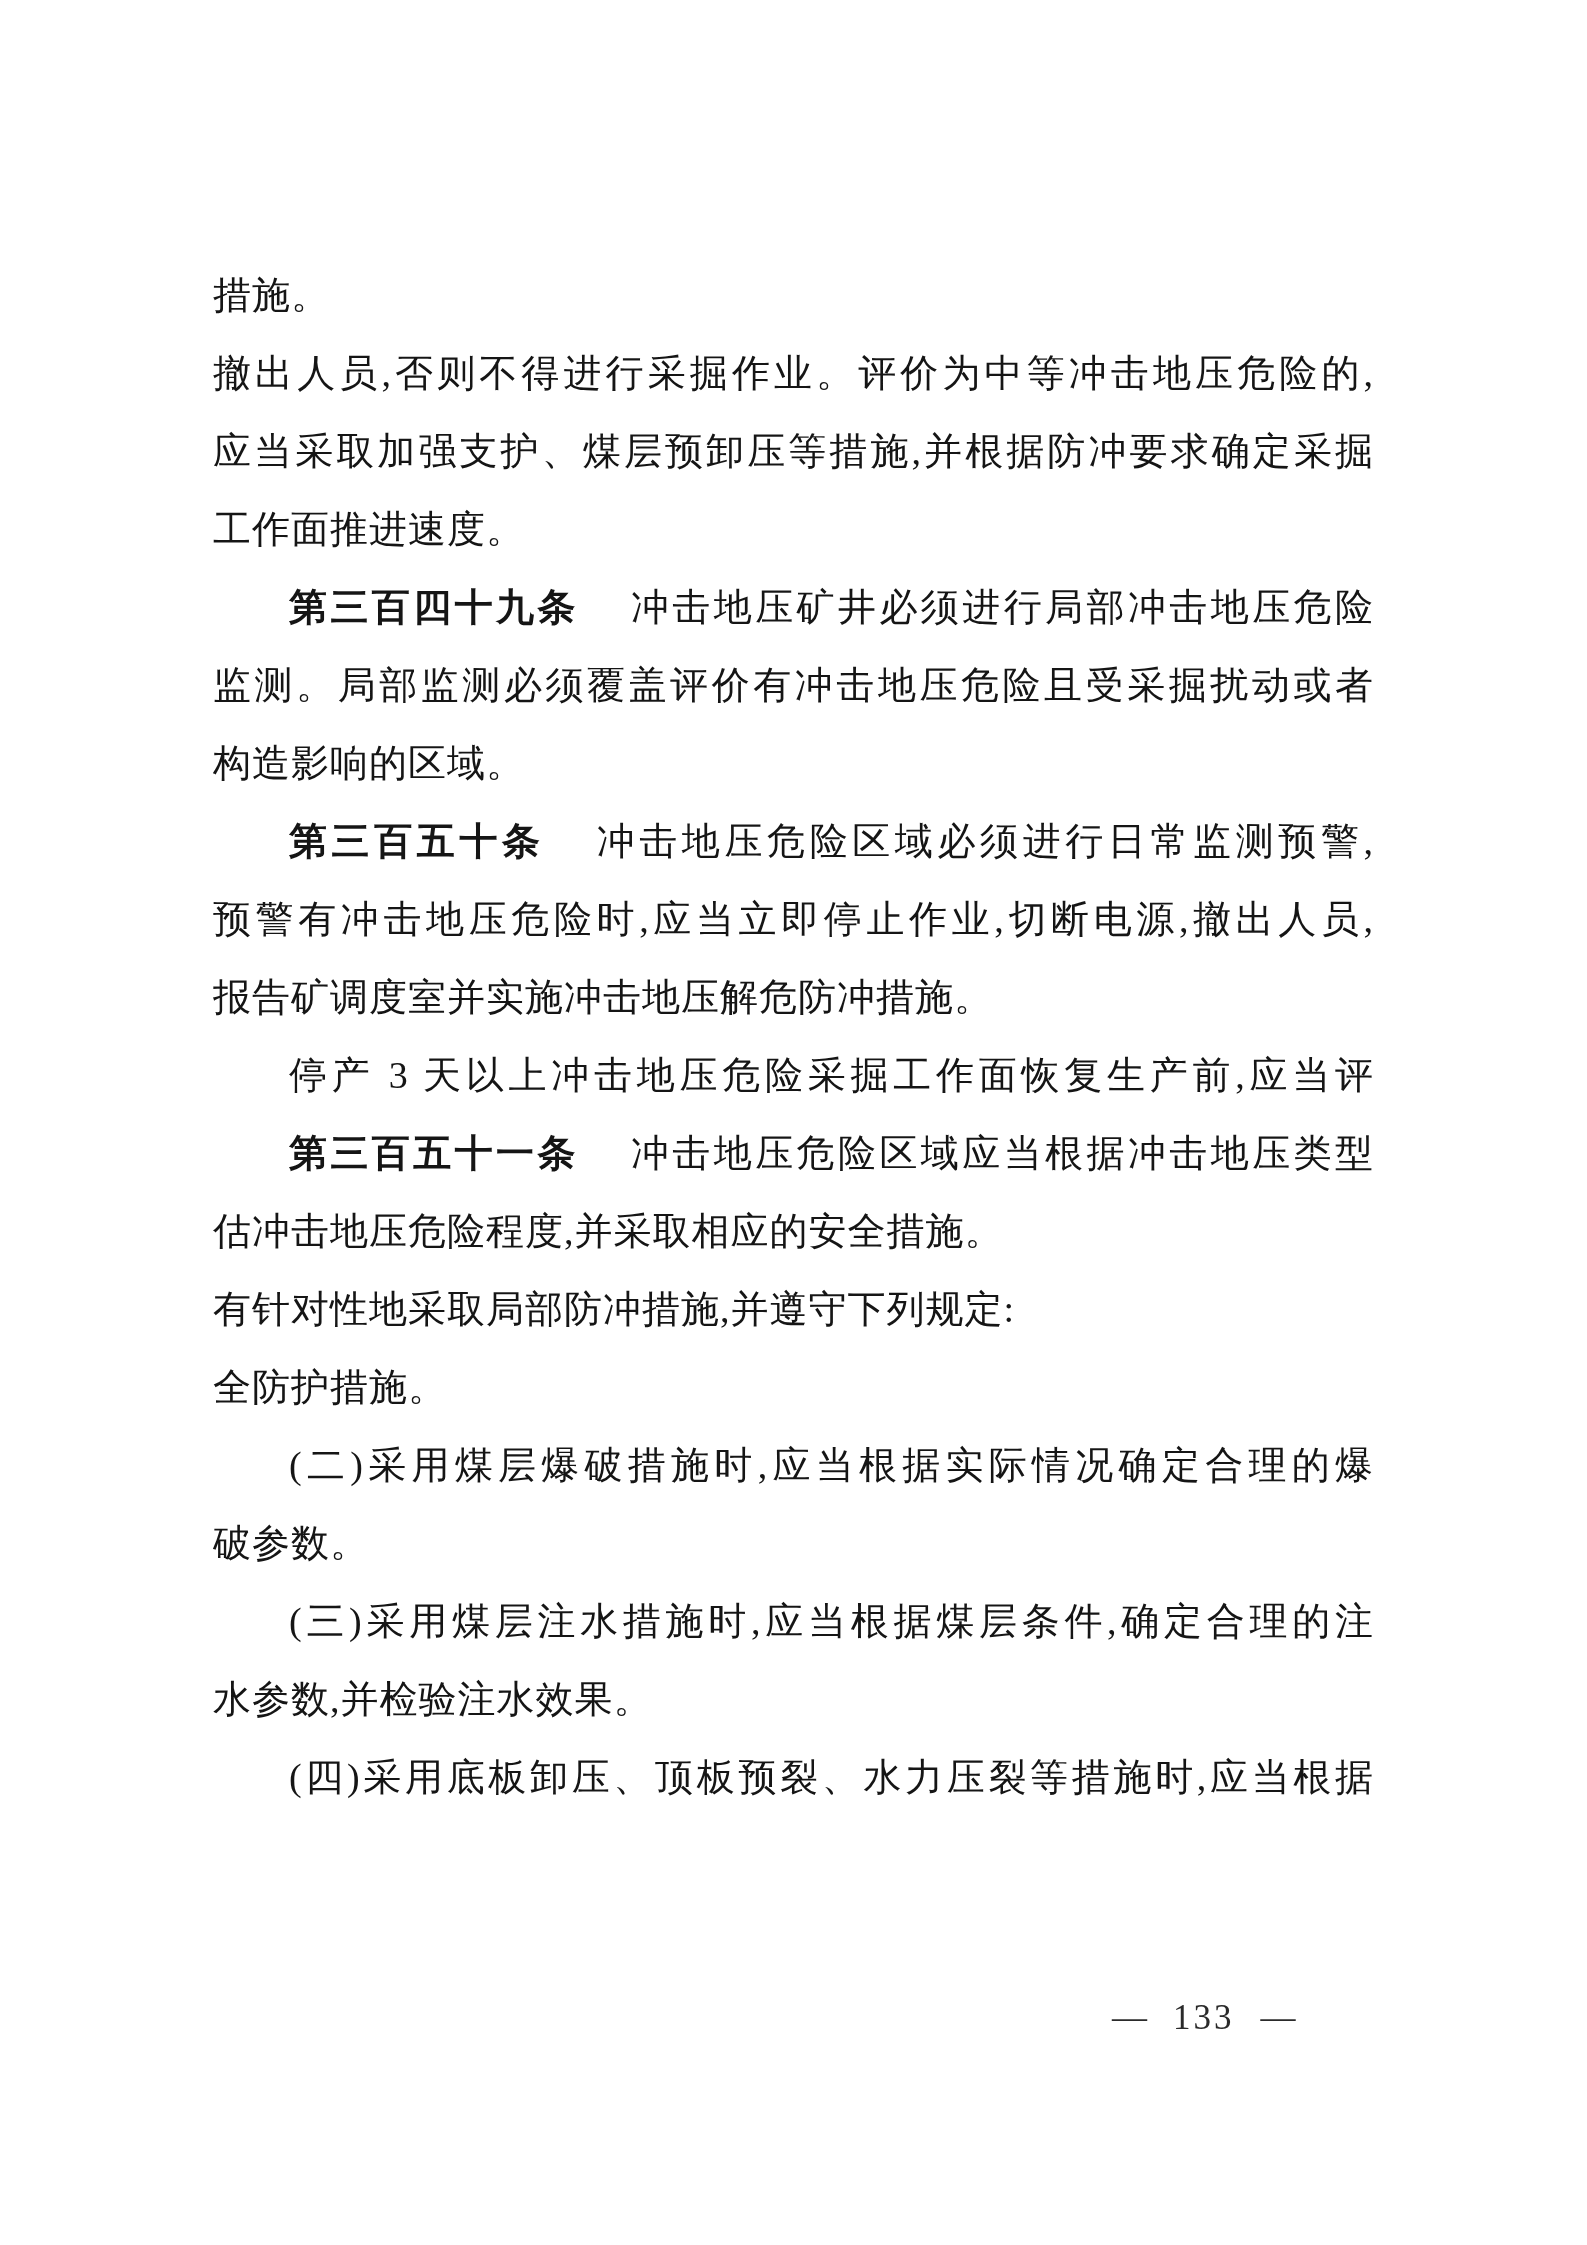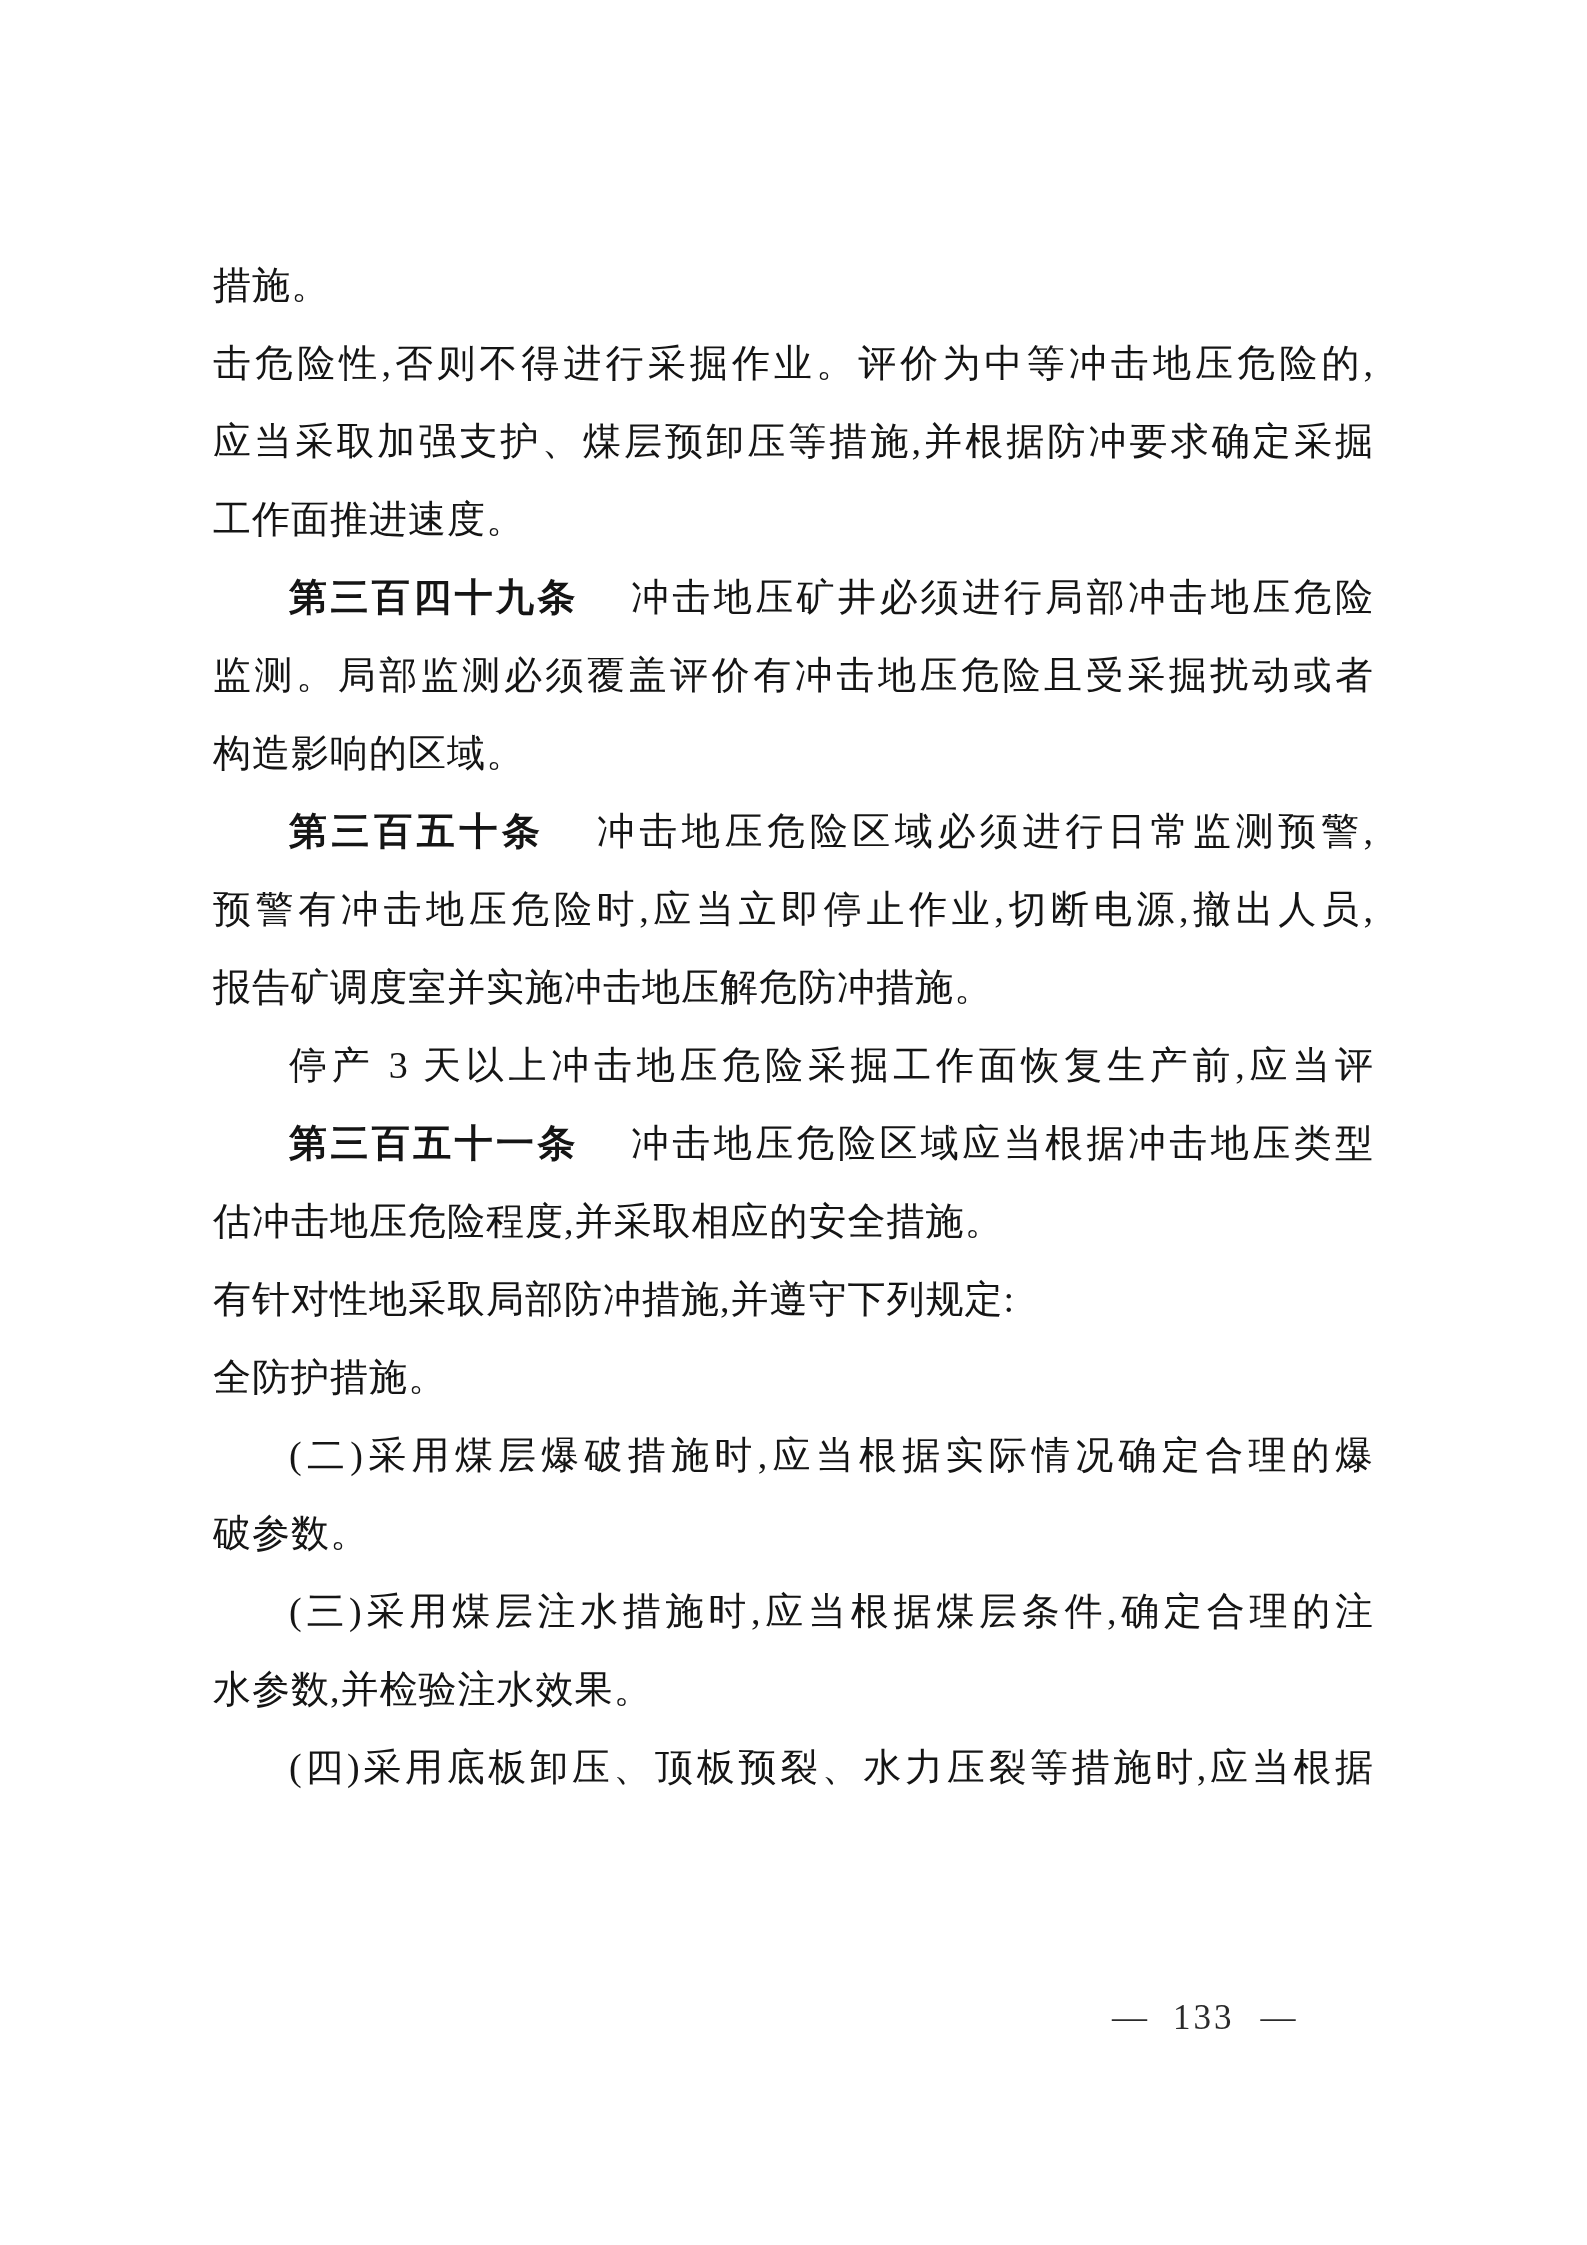--- a/index.html
+++ b/index.html
@@ -12,21 +12,21 @@
     width: 1587px;
     height: 2245px;
     background: #ffffff;
     overflow: hidden;
     font-family: "Liberation Serif", "DejaVu Serif", serif;
     color: #151515;
   }
   .text-block {
     position: absolute;
     left: 213px;
-    top: 246px;
+    top: 256px;
     width: 1161px;
   }
   .line {
     height: 78px;
     line-height: 78px;
     font-size: 38px;
     letter-spacing: 1px;
     white-space: normal;
     overflow: hidden;
   }
@@ -57,21 +57,21 @@
     letter-spacing: 3px;
   }
 </style>
 </head>
 <body>
 
 <div class="page">
 
   <div class="text-block" id="text-block">
       <div class="line"><span>措施。</span></div>
-      <div class="line justify"><span>击危险性,否则不得进行采掘作业。评价为中等冲击地压危险的,</span></div>
+      <div class="line justify"><span>撤出人员,否则不得进行采掘作业。评价为中等冲击地压危险的,</span></div>
       <div class="line justify"><span>应当采取加强支护、煤层预卸压等措施,并根据防冲要求确定采掘</span></div>
       <div class="line"><span>工作面推进速度。</span></div>
       <div class="line indent justify"><span class="artnum">第三百四十九条</span><span>冲击地压矿井必须进行局部冲击地压危险</span></div>
       <div class="line justify"><span>监测。局部监测必须覆盖评价有冲击地压危险且受采掘扰动或者</span></div>
       <div class="line"><span>构造影响的区域。</span></div>
       <div class="line indent justify"><span class="artnum">第三百五十条</span><span>冲击地压危险区域必须进行日常监测预警,</span></div>
       <div class="line justify"><span>预警有冲击地压危险时,应当立即停止作业,切断电源,撤出人员,</span></div>
       <div class="line"><span>报告矿调度室并实施冲击地压解危防冲措施。</span></div>
       <div class="line indent justify"><span>停产 3 天以上冲击地压危险采掘工作面恢复生产前,应当评</span></div>
       <div class="line indent justify"><span class="artnum">第三百五十一条</span><span>冲击地压危险区域应当根据冲击地压类型</span></div>

